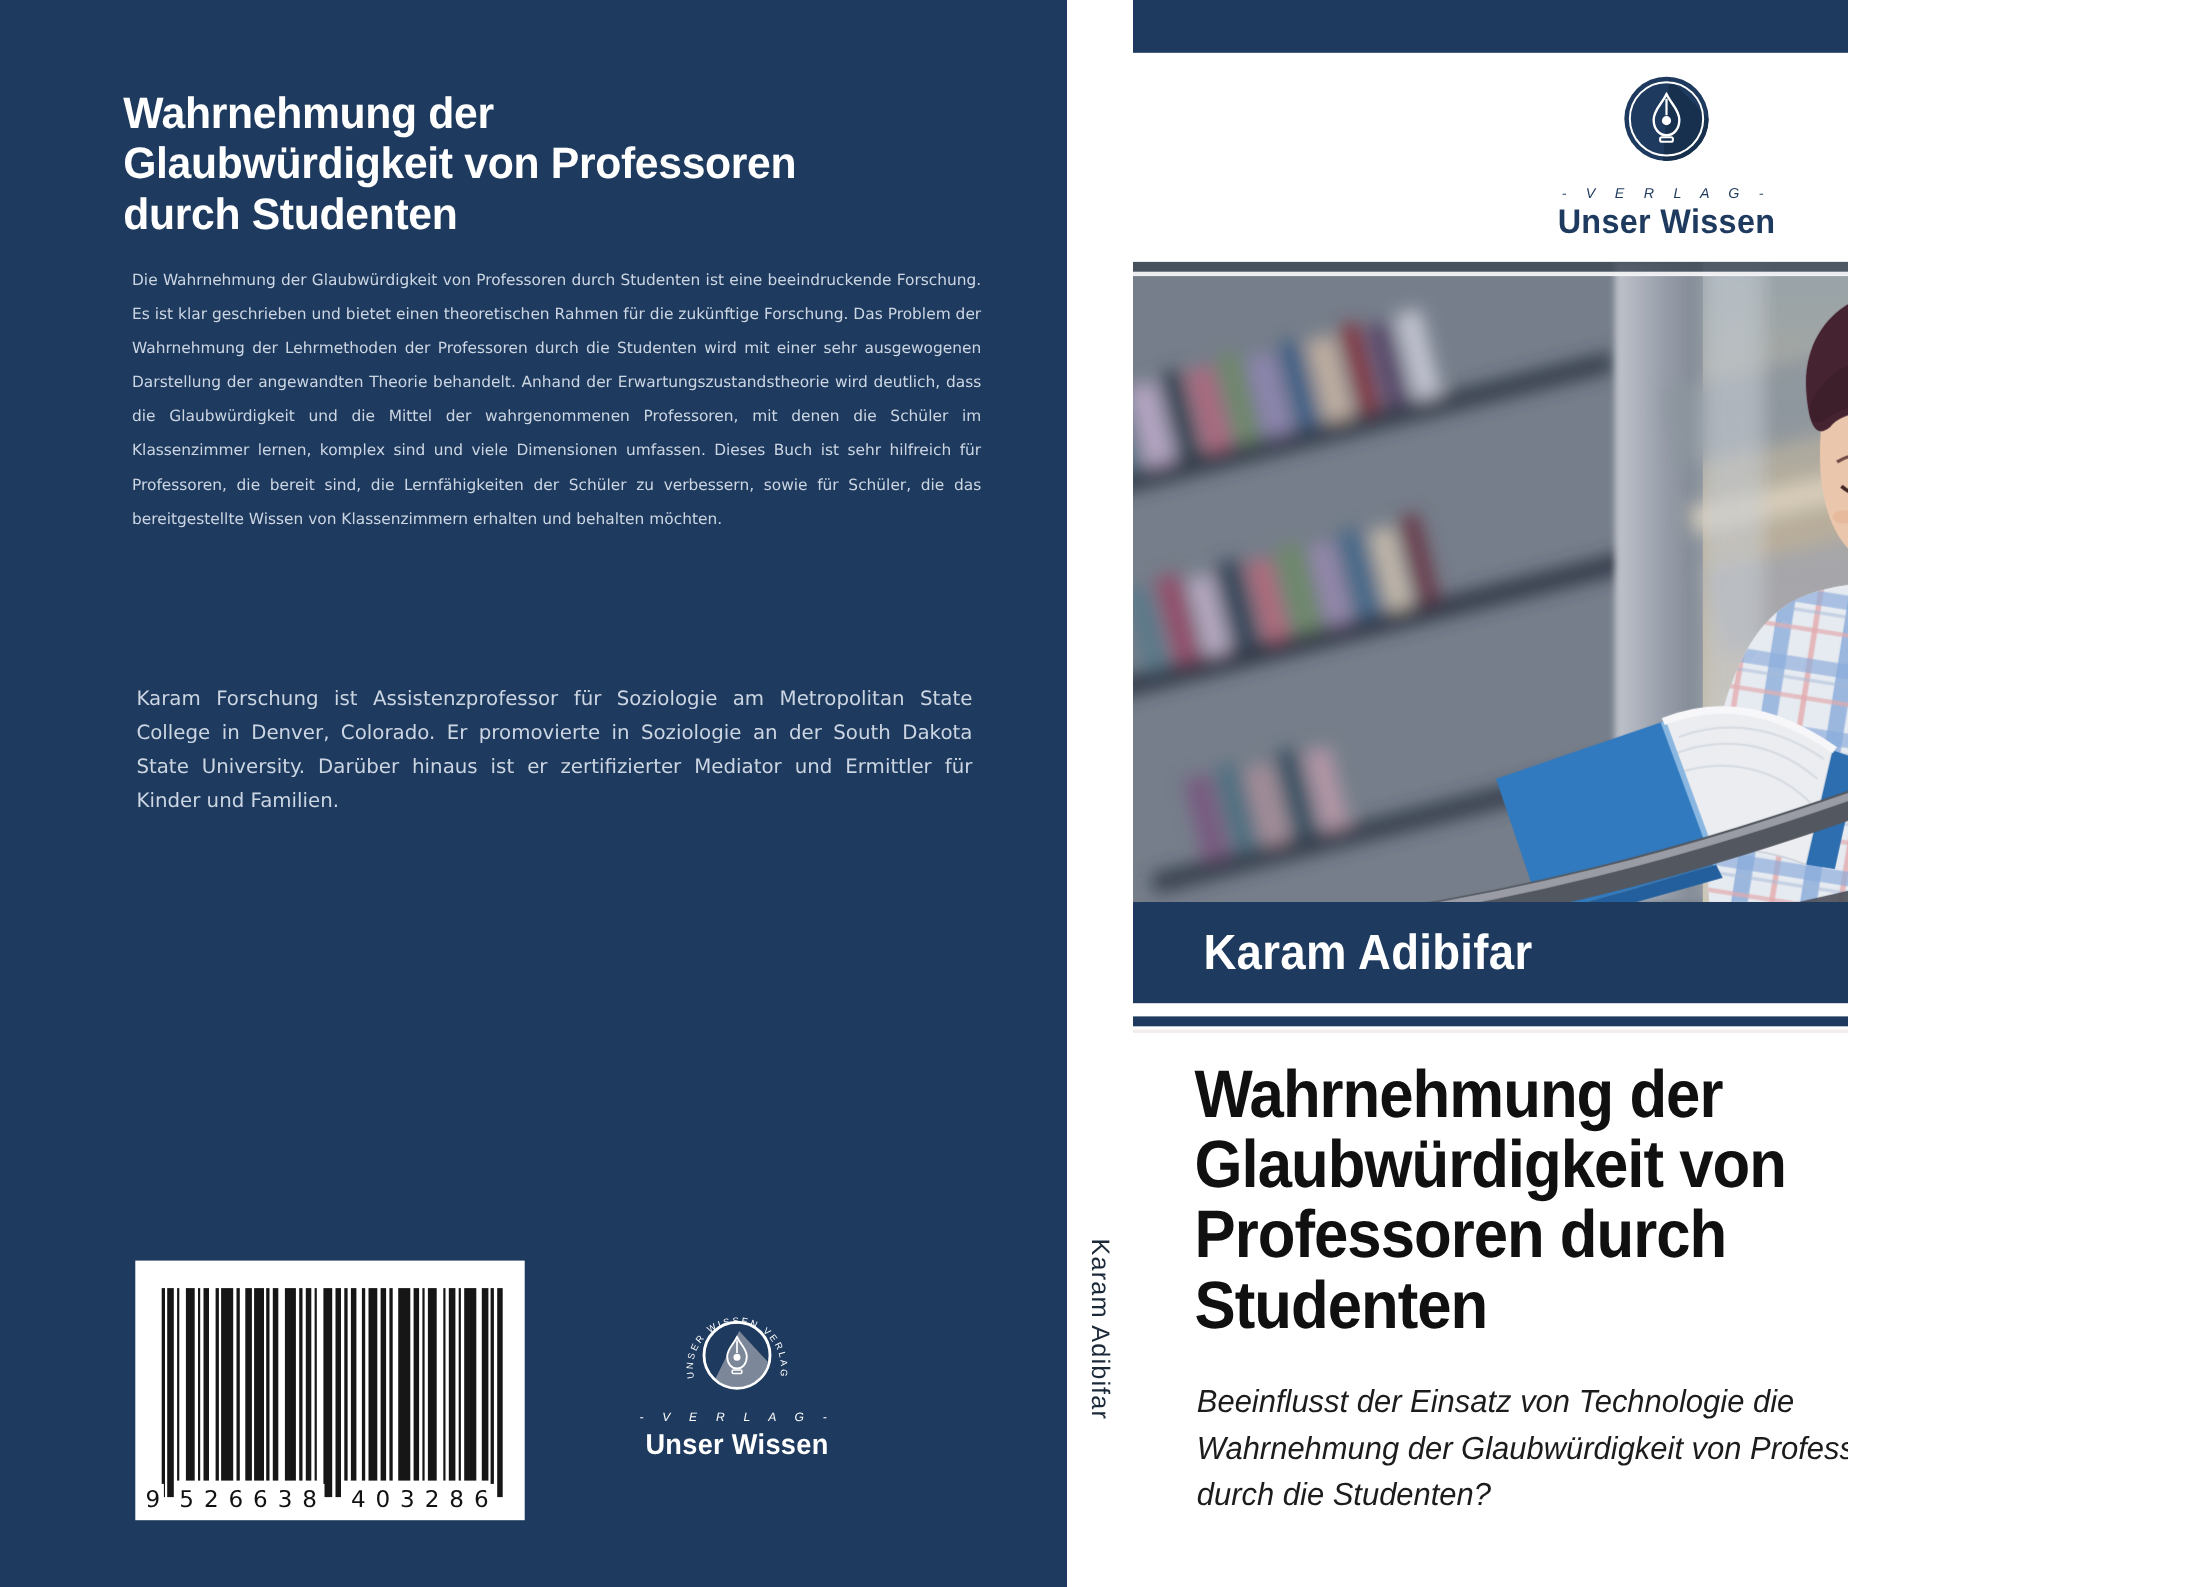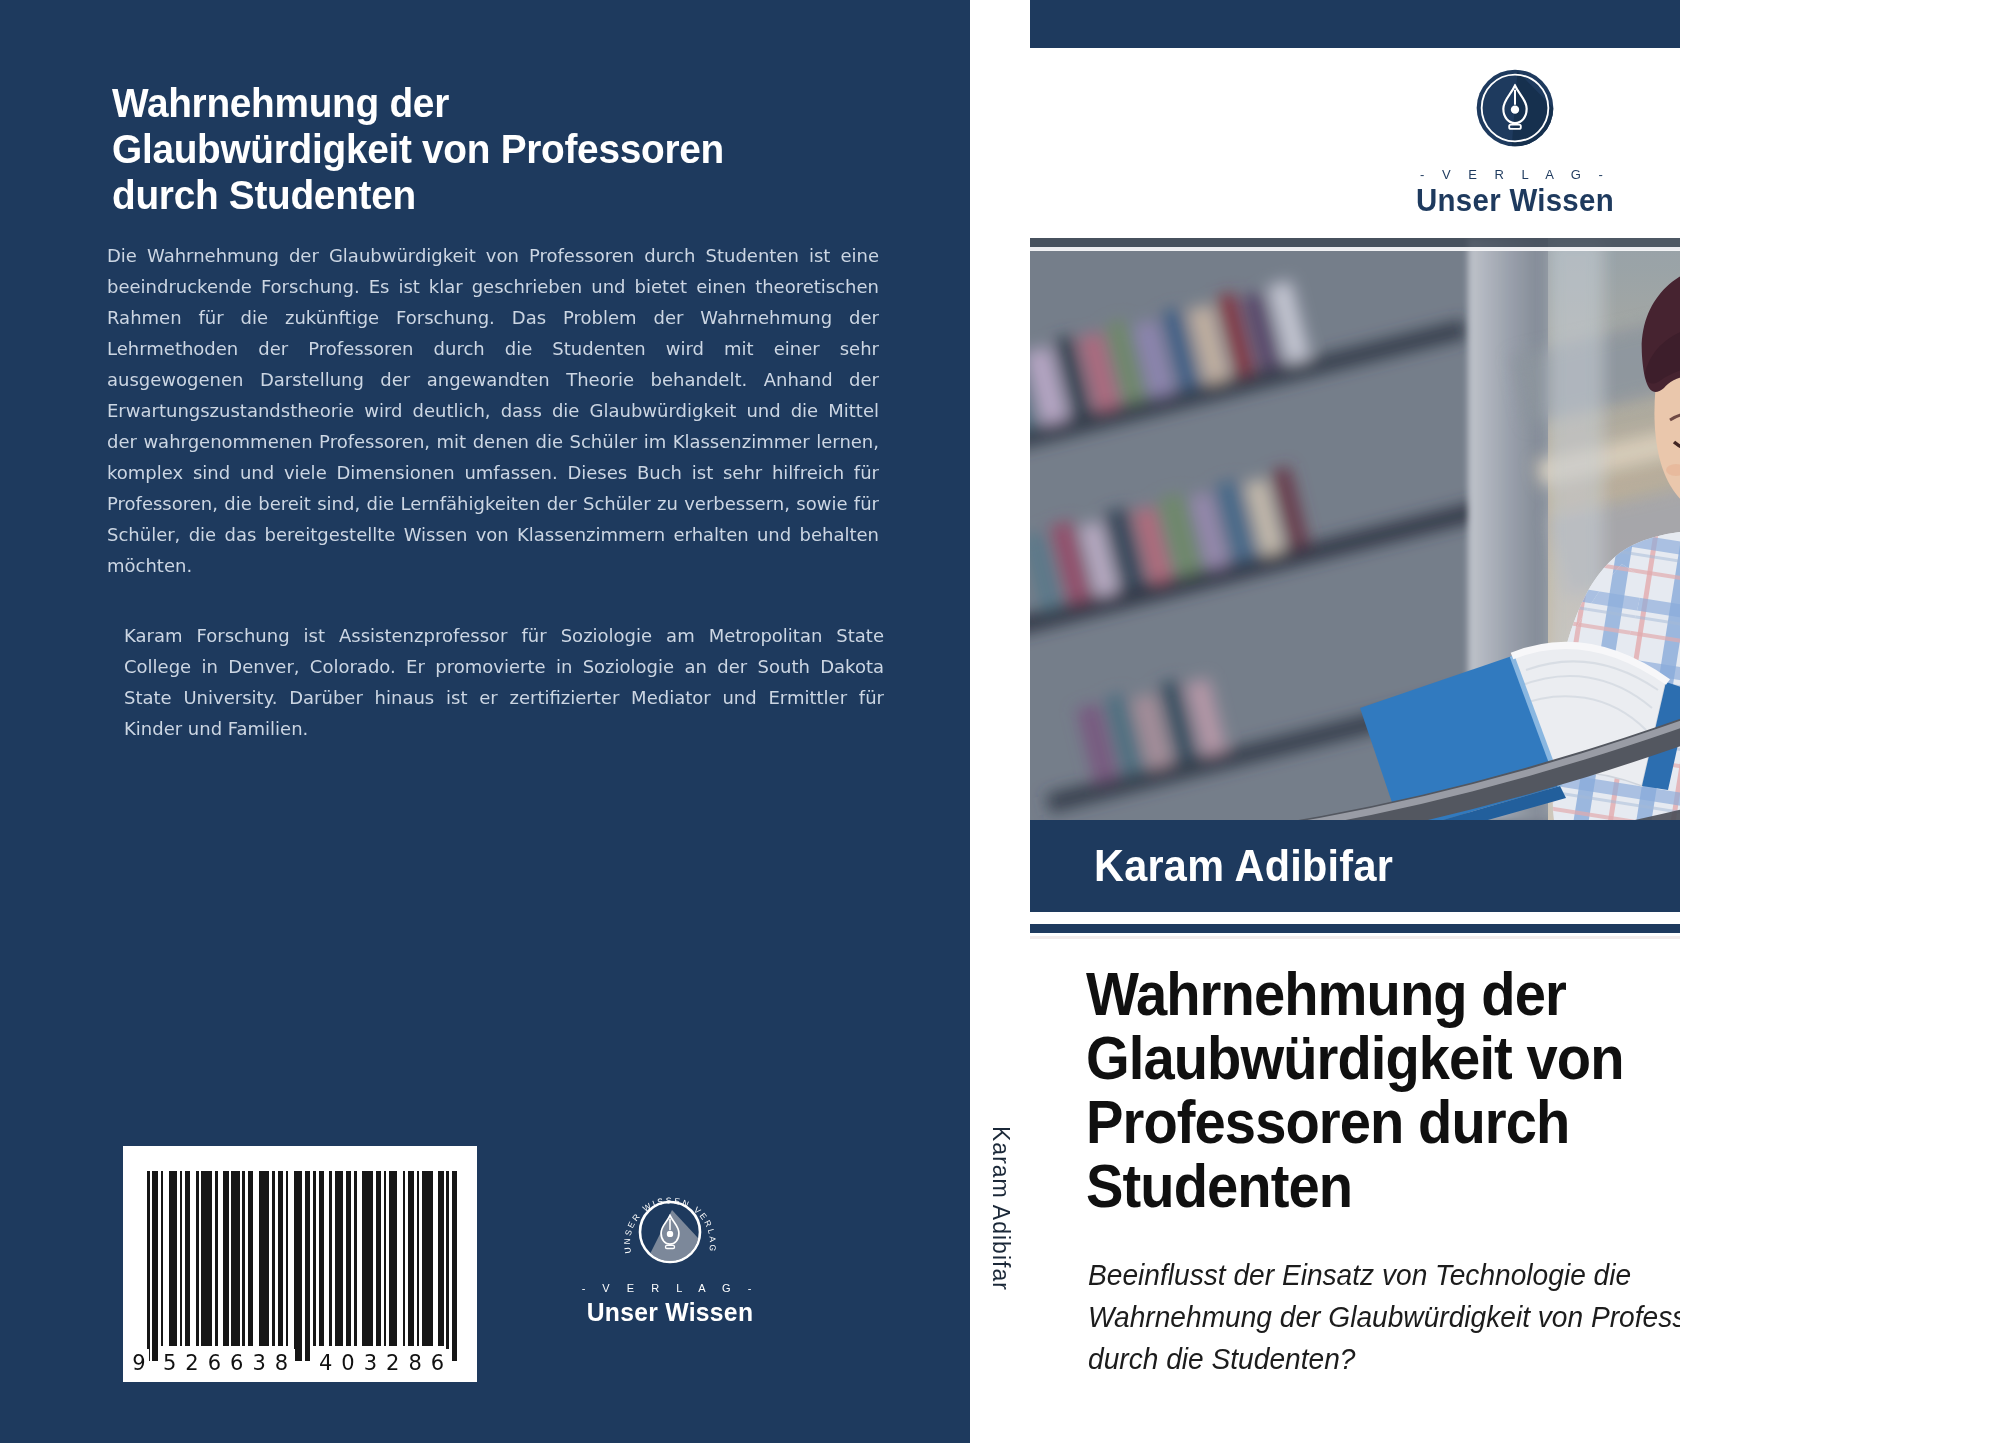--- a/index.html
+++ b/index.html
@@ -3,37 +3,37 @@
 <meta charset="utf-8">
 <style>
   html,body{margin:0;padding:0;background:#fff;}
   .page{position:relative;width:1680px;height:1443px;background:#be185d;overflow:hidden;
         font-family:"Liberation Sans",sans-serif;}
   
   .back-cover{position:absolute;left:0;top:0;width:970px;height:1443px;background:#1e3a5e;}
   .bc-title{position:absolute;left:112px;top:80px;width:800px;color:#ffffff;
             font-size:40px;font-weight:bold;line-height:46px;letter-spacing:-0.3px;
             transform:scaleX(0.97);transform-origin:top left;}
-  .bc-desc{position:absolute;left:107px;top:240px;width:772px;margin:0;color:#ccd6e3;
-           font-family:"DejaVu Sans",sans-serif;font-size:18px;line-height:31px;text-align:justify;}
+  .bc-desc{position:absolute;left:120px;top:240px;width:772px;margin:0;color:#ccd6e3;
+           font-family:"DejaVu Sans",sans-serif;font-size:14px;line-height:31px;text-align:justify;}
   .bc-bio{position:absolute;left:124px;top:620px;width:760px;margin:0;color:#ccd6e3;
           font-family:"DejaVu Sans",sans-serif;font-size:18px;line-height:31px;text-align:justify;}
   
   .barcode{position:absolute;left:123px;top:1146px;width:354px;height:236px;background:#ffffff;}
   .bars{position:absolute;left:24px;top:25px;width:313px;height:192px;}
   .bars .bar{position:absolute;top:0;background:#161616;}
   .bc-digits{position:absolute;left:0;right:0;bottom:5px;height:28px;color:#111;
              font-family:"DejaVu Sans",sans-serif;font-size:21px;line-height:28px;}
   .bc-digits span{position:absolute;background:#ffffff;text-align:center;}
   .d-lead{left:6px;width:20px;}
   .d-g1{left:40px;width:132px;letter-spacing:9px;}
   .d-g2{left:196px;width:132px;letter-spacing:9px;}
   
   .logo-back{position:absolute;left:578px;top:1182px;width:184px;text-align:center;color:#ffffff;}
-  .verlag-line{font-size:11px;letter-spacing:7px;white-space:nowrap;margin-top:2px;}
+  .verlag-line{font-size:11px;letter-spacing:7px;white-space:nowrap;margin-top:2px;font-style:italic;}
   .pubname{font-size:26px;font-weight:bold;letter-spacing:0.3px;margin-top:3px;
            transform:scaleX(0.95);transform-origin:top center;}
   
   .spine{position:absolute;left:970px;top:0;width:60px;height:1443px;background:#ffffff;}
   .spine-author{position:absolute;top:1126px;left:50%;transform:translateX(-50%);
                 writing-mode:vertical-rl;font-size:23px;letter-spacing:1px;color:#1b2838;white-space:nowrap;}
   
   .front-cover{position:absolute;left:1030px;top:0;width:970px;height:1443px;background:#ffffff;}
   .front-top-bar{position:absolute;left:0;top:0;width:970px;height:48px;background:#1e3a5e;}
   .logo-front{position:absolute;left:0;top:58px;width:970px;text-align:center;color:#1e3a5e;}

